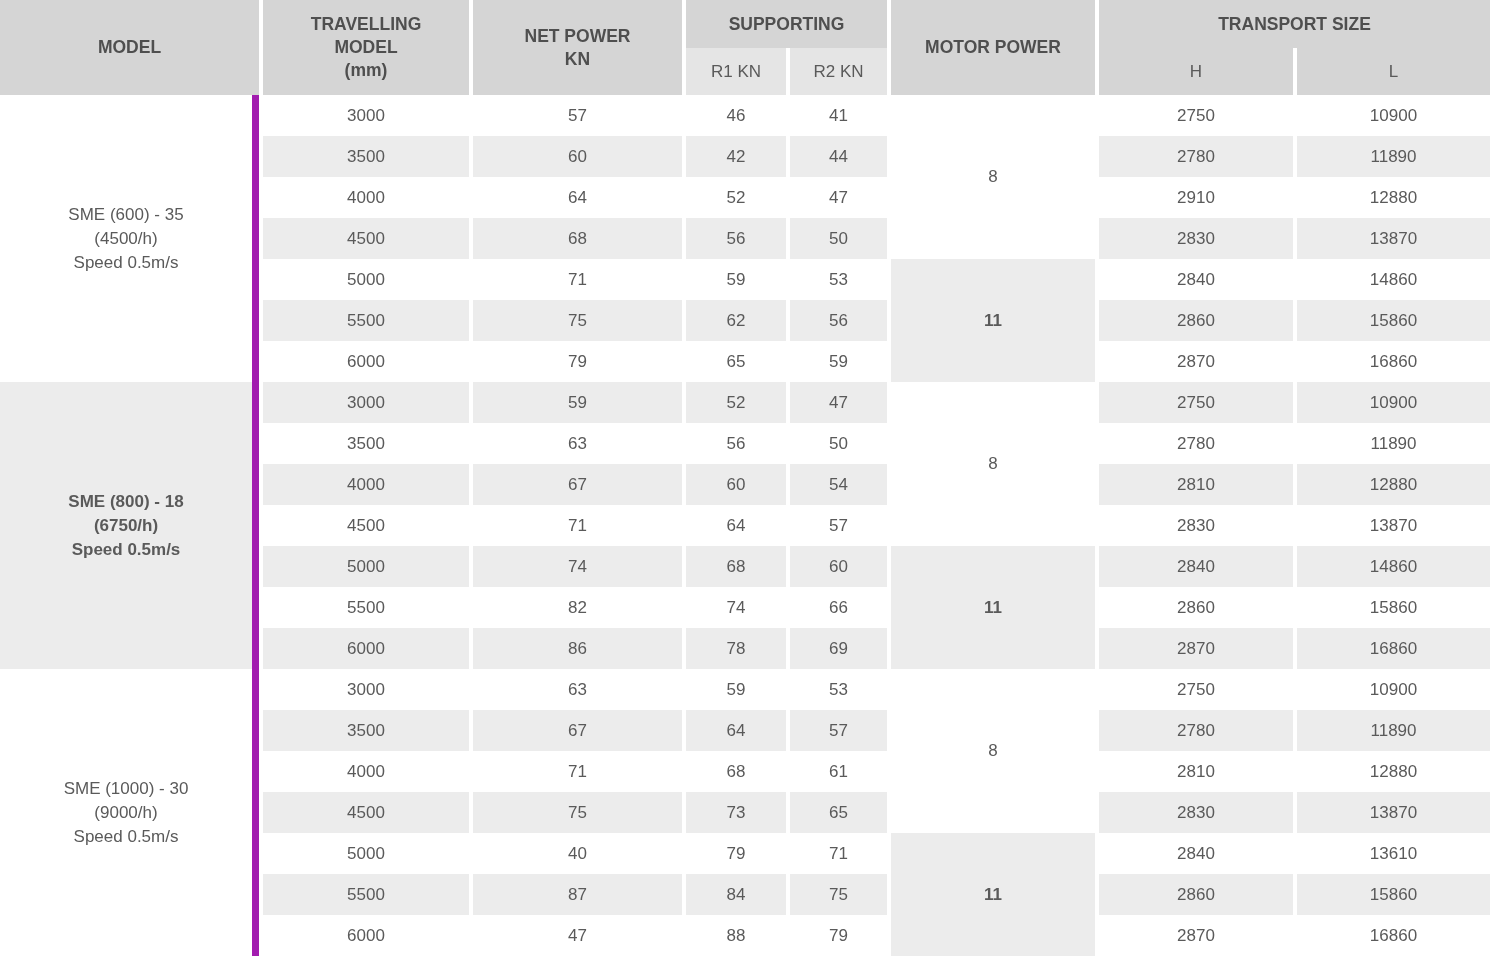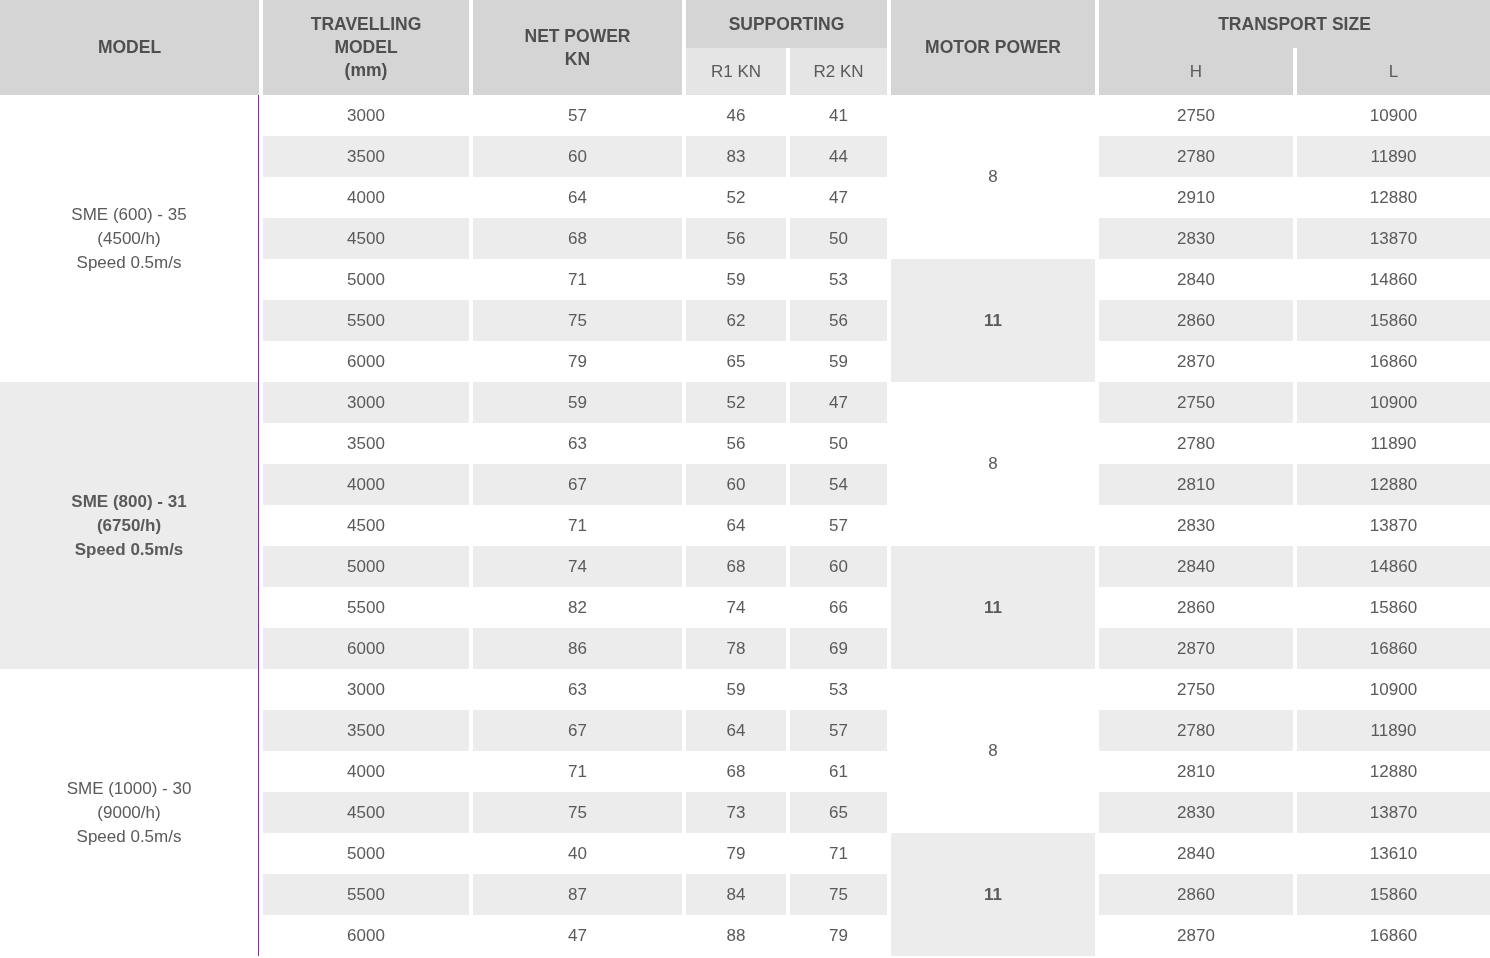--- a/index.html
+++ b/index.html
@@ -39,21 +39,21 @@
   th.subhdr.light { background: #e5e5e5; }
   th.subhdr.dark  { background: #d5d5d5; }
 
   
   tbody tr { height: 41px; }
   tbody tr.stripe td { background: #ececec; }
   tbody tr.plain  td { background: #ffffff; }
   td.cell-white { background: #ffffff !important; }
   td.cell-gray  { background: #ececec !important; font-weight: bold; }
   td.model {
-    border-right: 1px solid #a21caf;
+    border-right: 7px solid #a21caf;
     line-height: 24px;
     margin-top: 28px;
   }
   .pre { white-space: pre-line; }
 </style>
 </head>
 <body>
 
 <table>
   <colgroup>
@@ -94,21 +94,21 @@
         <td class="gapL">57</td>
         <td class="gapL">46</td>
         <td class="gapL">41</td>
         <td rowspan="4" class="gapL cell-white">8</td>
         <td class="gapL">2750</td>
         <td class="gapL">10900</td>
       </tr>
       <tr class="stripe">
         <td class="gapL">3500</td>
         <td class="gapL">60</td>
-        <td class="gapL">83</td>
+        <td class="gapL">42</td>
         <td class="gapL">44</td>
         <td class="gapL">2780</td>
         <td class="gapL">11890</td>
       </tr>
       <tr class="plain">
         <td class="gapL">4000</td>
         <td class="gapL">64</td>
         <td class="gapL">52</td>
         <td class="gapL">47</td>
         <td class="gapL">2910</td>
@@ -141,21 +141,21 @@
       </tr>
       <tr class="plain">
         <td class="gapL">6000</td>
         <td class="gapL">79</td>
         <td class="gapL">65</td>
         <td class="gapL">59</td>
         <td class="gapL">2870</td>
         <td class="gapL">16860</td>
       </tr>
       <tr class="stripe">
-        <td rowspan="7" class="model pre cell-gray">SME (800) - 31
+        <td rowspan="7" class="model pre cell-gray">SME (800) - 18
 (6750/h)
 Speed 0.5m/s</td>
         <td class="gapL">3000</td>
         <td class="gapL">59</td>
         <td class="gapL">52</td>
         <td class="gapL">47</td>
         <td rowspan="4" class="gapL cell-white">8</td>
         <td class="gapL">2750</td>
         <td class="gapL">10900</td>
       </tr>

